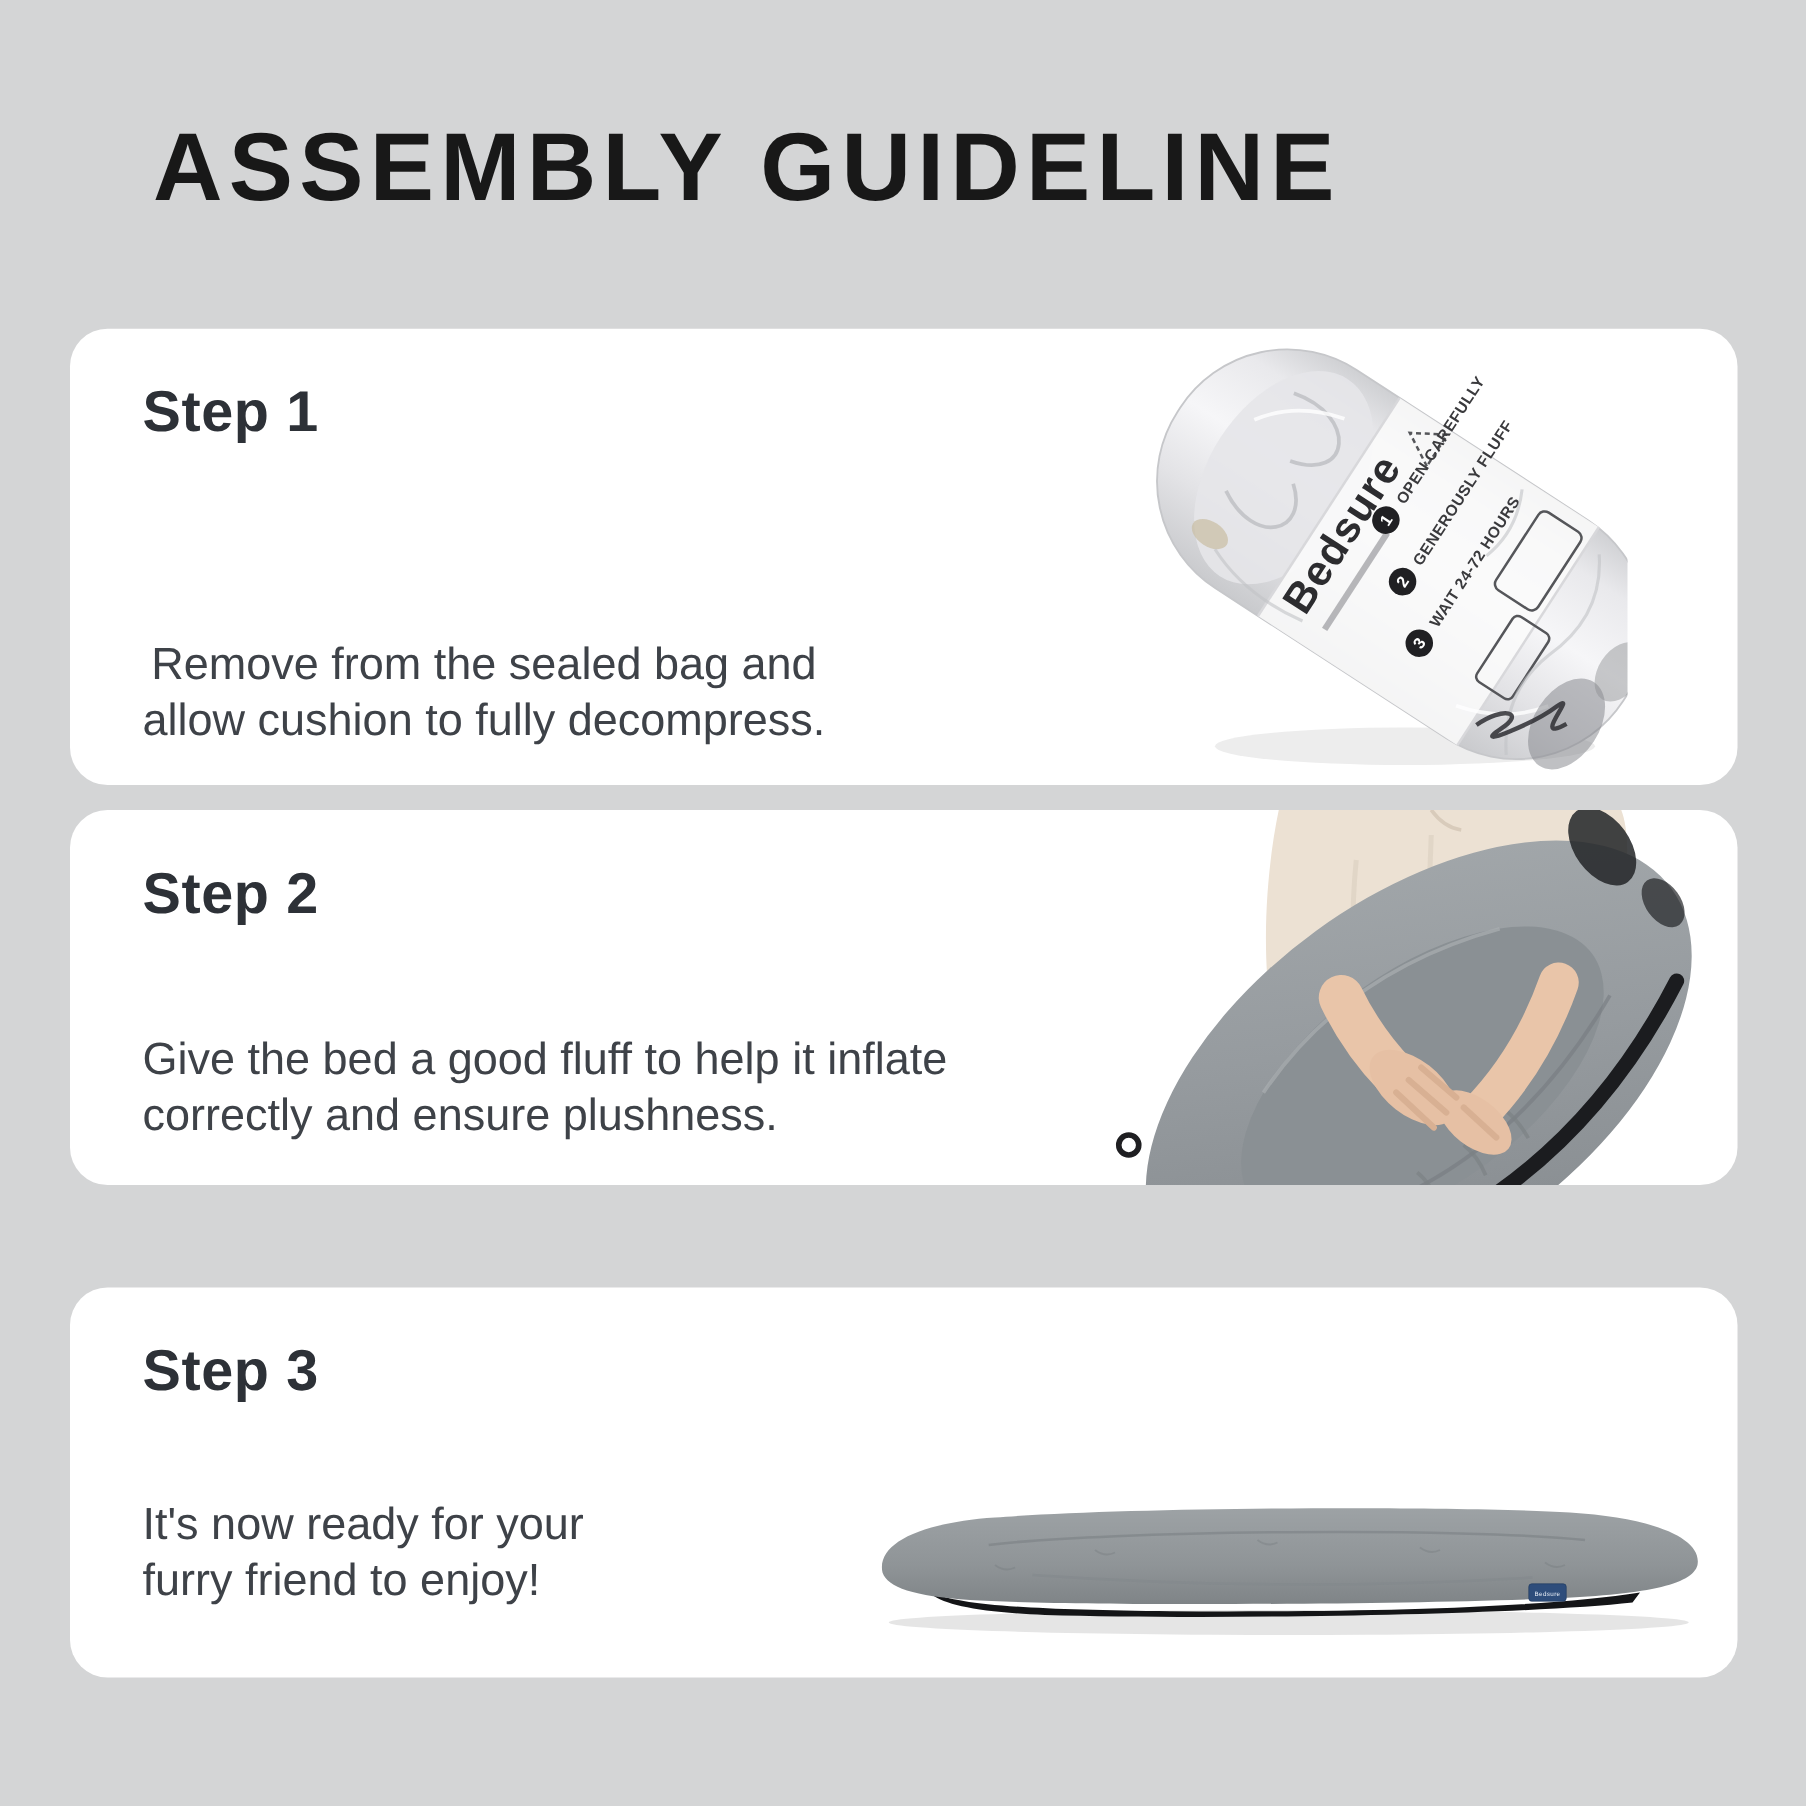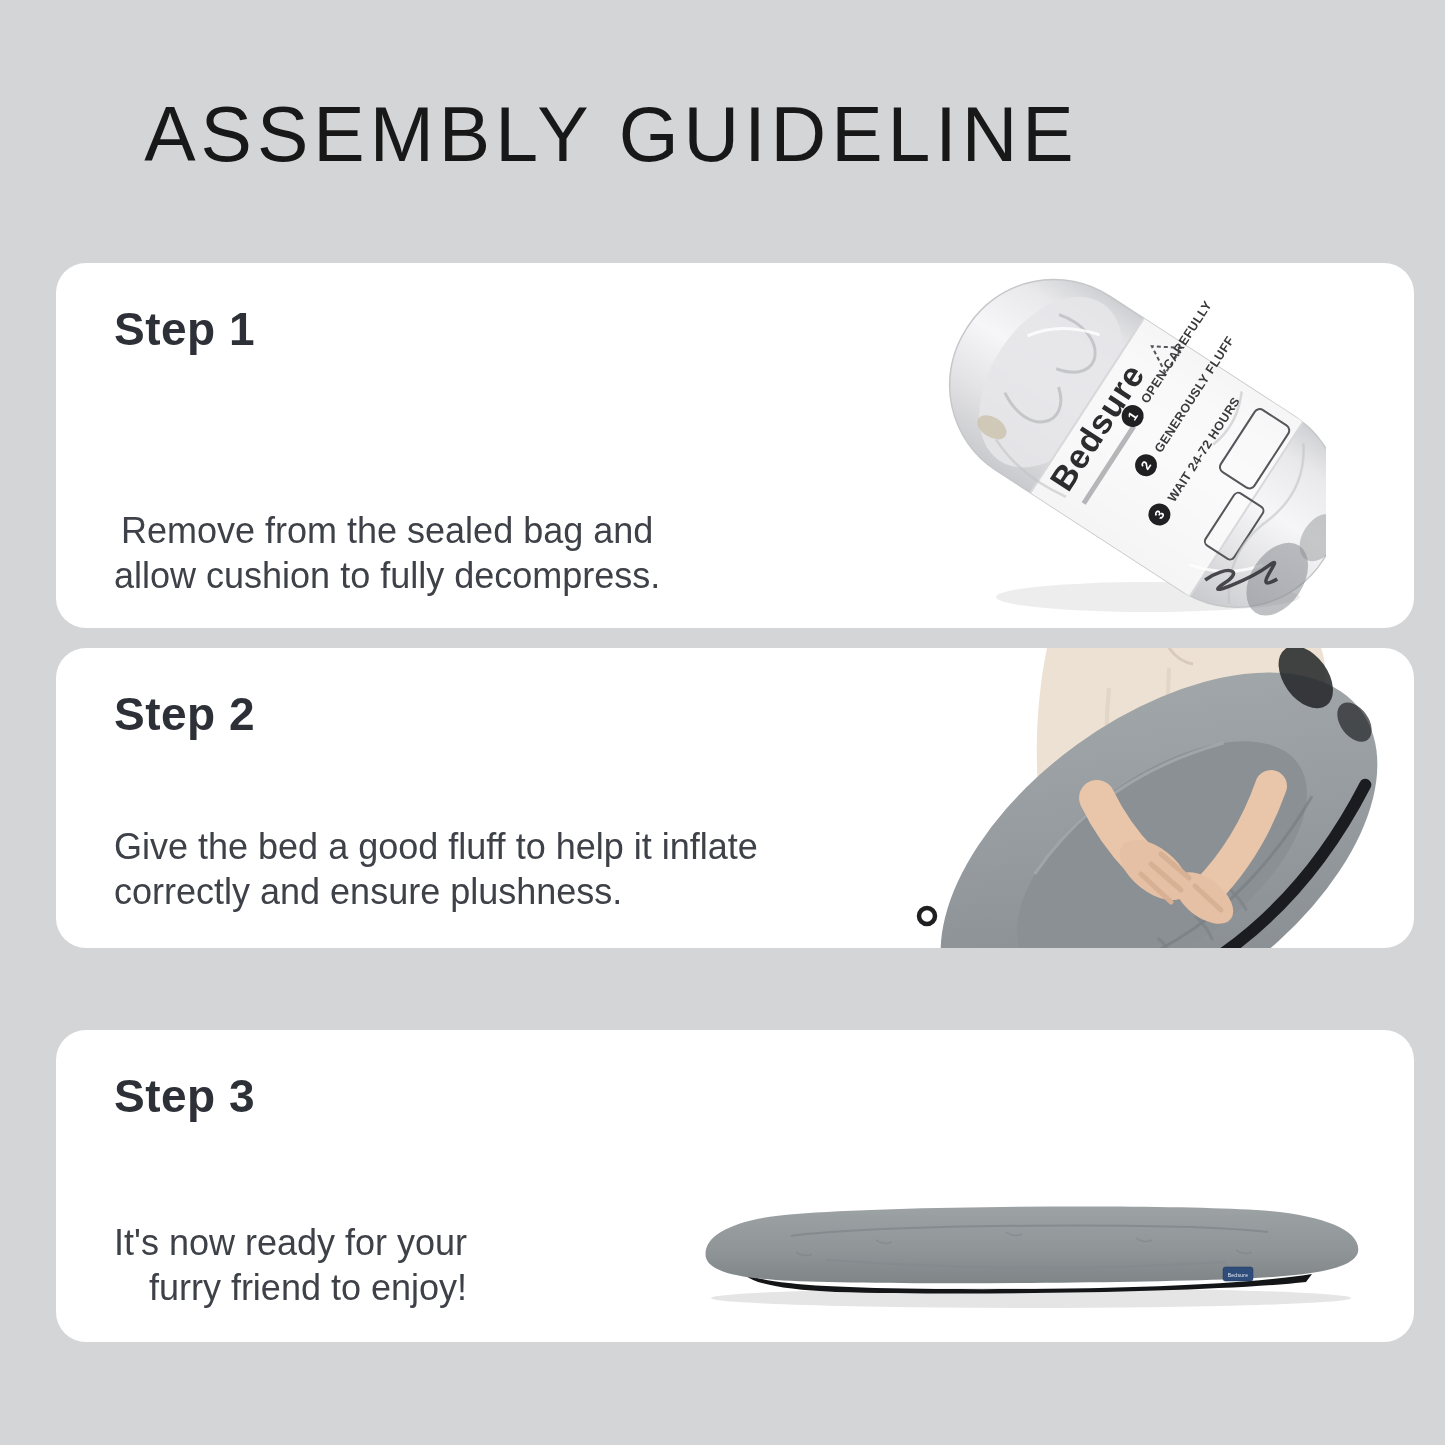--- a/index.html
+++ b/index.html
@@ -1,30 +1,30 @@
 <!DOCTYPE html>
 <html><head>
 <meta charset="utf-8">
 <style>
   html,body{margin:0;padding:0;background:#d4d5d6;}
   .canvas{position:relative;width:1445px;height:1445px;background:#d4d5d6;overflow:hidden;
           font-family:"Liberation Sans",sans-serif;}
   .page-title{position:absolute;top:94px;left:0;width:1195px;text-align:center;margin:0;
-              font-size:77px;line-height:80px;font-weight:400;letter-spacing:5px;color:#181818;padding-left:14px;}
-  .card{position:absolute;left:56px;width:1334px;background:#ffffff;border-radius:30px;overflow:hidden;padding-left:24px;}
+              font-size:77px;line-height:80px;font-weight:700;letter-spacing:5px;color:#181818;}
+  .card{position:absolute;left:56px;width:1334px;background:#ffffff;border-radius:30px;overflow:hidden;}
   .card1{top:263px;height:365px;}
   .card2{top:648px;height:300px;}
   .card3{top:1030px;height:312px;}
   .step-label{position:absolute;left:58px;top:38px;margin:0;
               font-size:46px;line-height:56px;font-weight:700;color:#2d3137;letter-spacing:0.5px;}
   .step-desc{position:absolute;left:58px;margin:0;white-space:pre-line;
              font-size:36px;line-height:45px;font-weight:400;color:#3e4248;}
   .card1 .step-desc{bottom:30px;text-align:center;}
   .card2 .step-desc{bottom:34px;}
-  .card3 .step-desc{bottom:32px;text-align:right;}
+  .card3 .step-desc{bottom:56px;}
   .art{position:absolute;}
   .art1{top:10px;right:88px;width:378px;height:348px;}
   .art2{top:0;right:0;width:545px;height:362px;}
   .art3{left:620px;top:150px;width:710px;height:140px;}
   .art svg{width:100%;height:100%;display:block;}
 </style>
 </head>
 <body>
 
 <div class="canvas">

